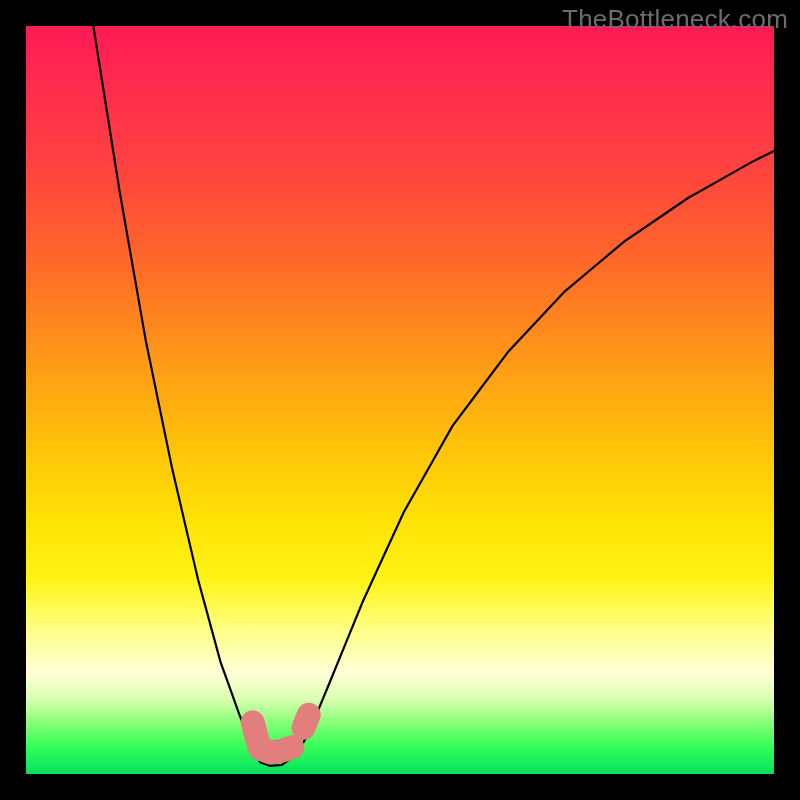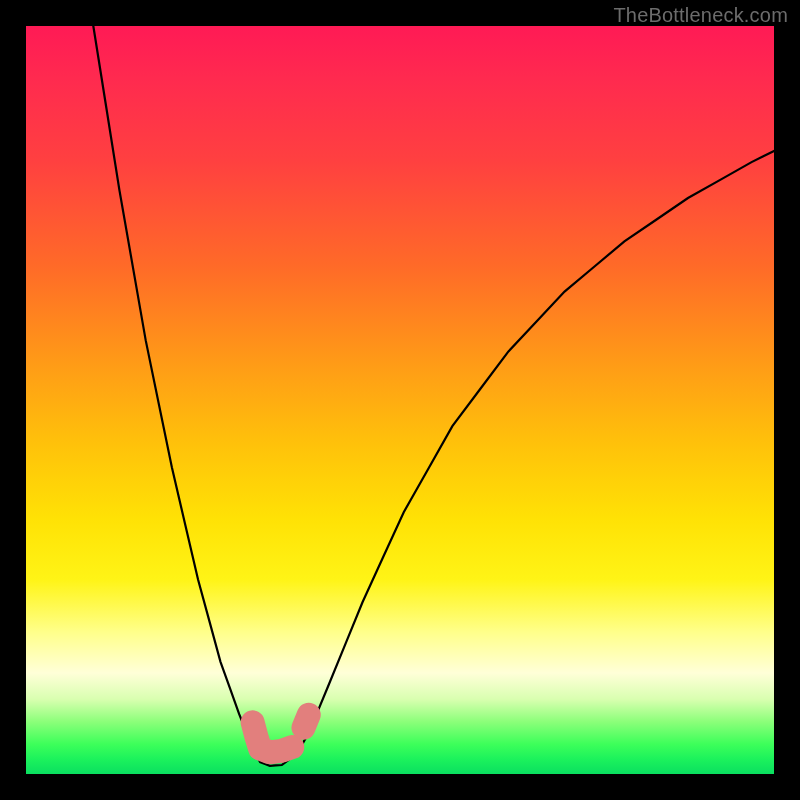--- a/index.html
+++ b/index.html
@@ -15,21 +15,21 @@
     position: relative;
     width: 800px;
     height: 800px;
     background: #000;
   }
   .watermark {
     position: absolute;
     top: 4px;
     right: 12px;
     color: #6c6c6c;
-    font-size: 20px;
+    font-size: 26px;
     font-weight: 500;
     letter-spacing: 0.2px;
     z-index: 10;
   }
   .plot {
     position: absolute;
     left: 26px;
     top: 26px;
     width: 748px;
     height: 748px;

